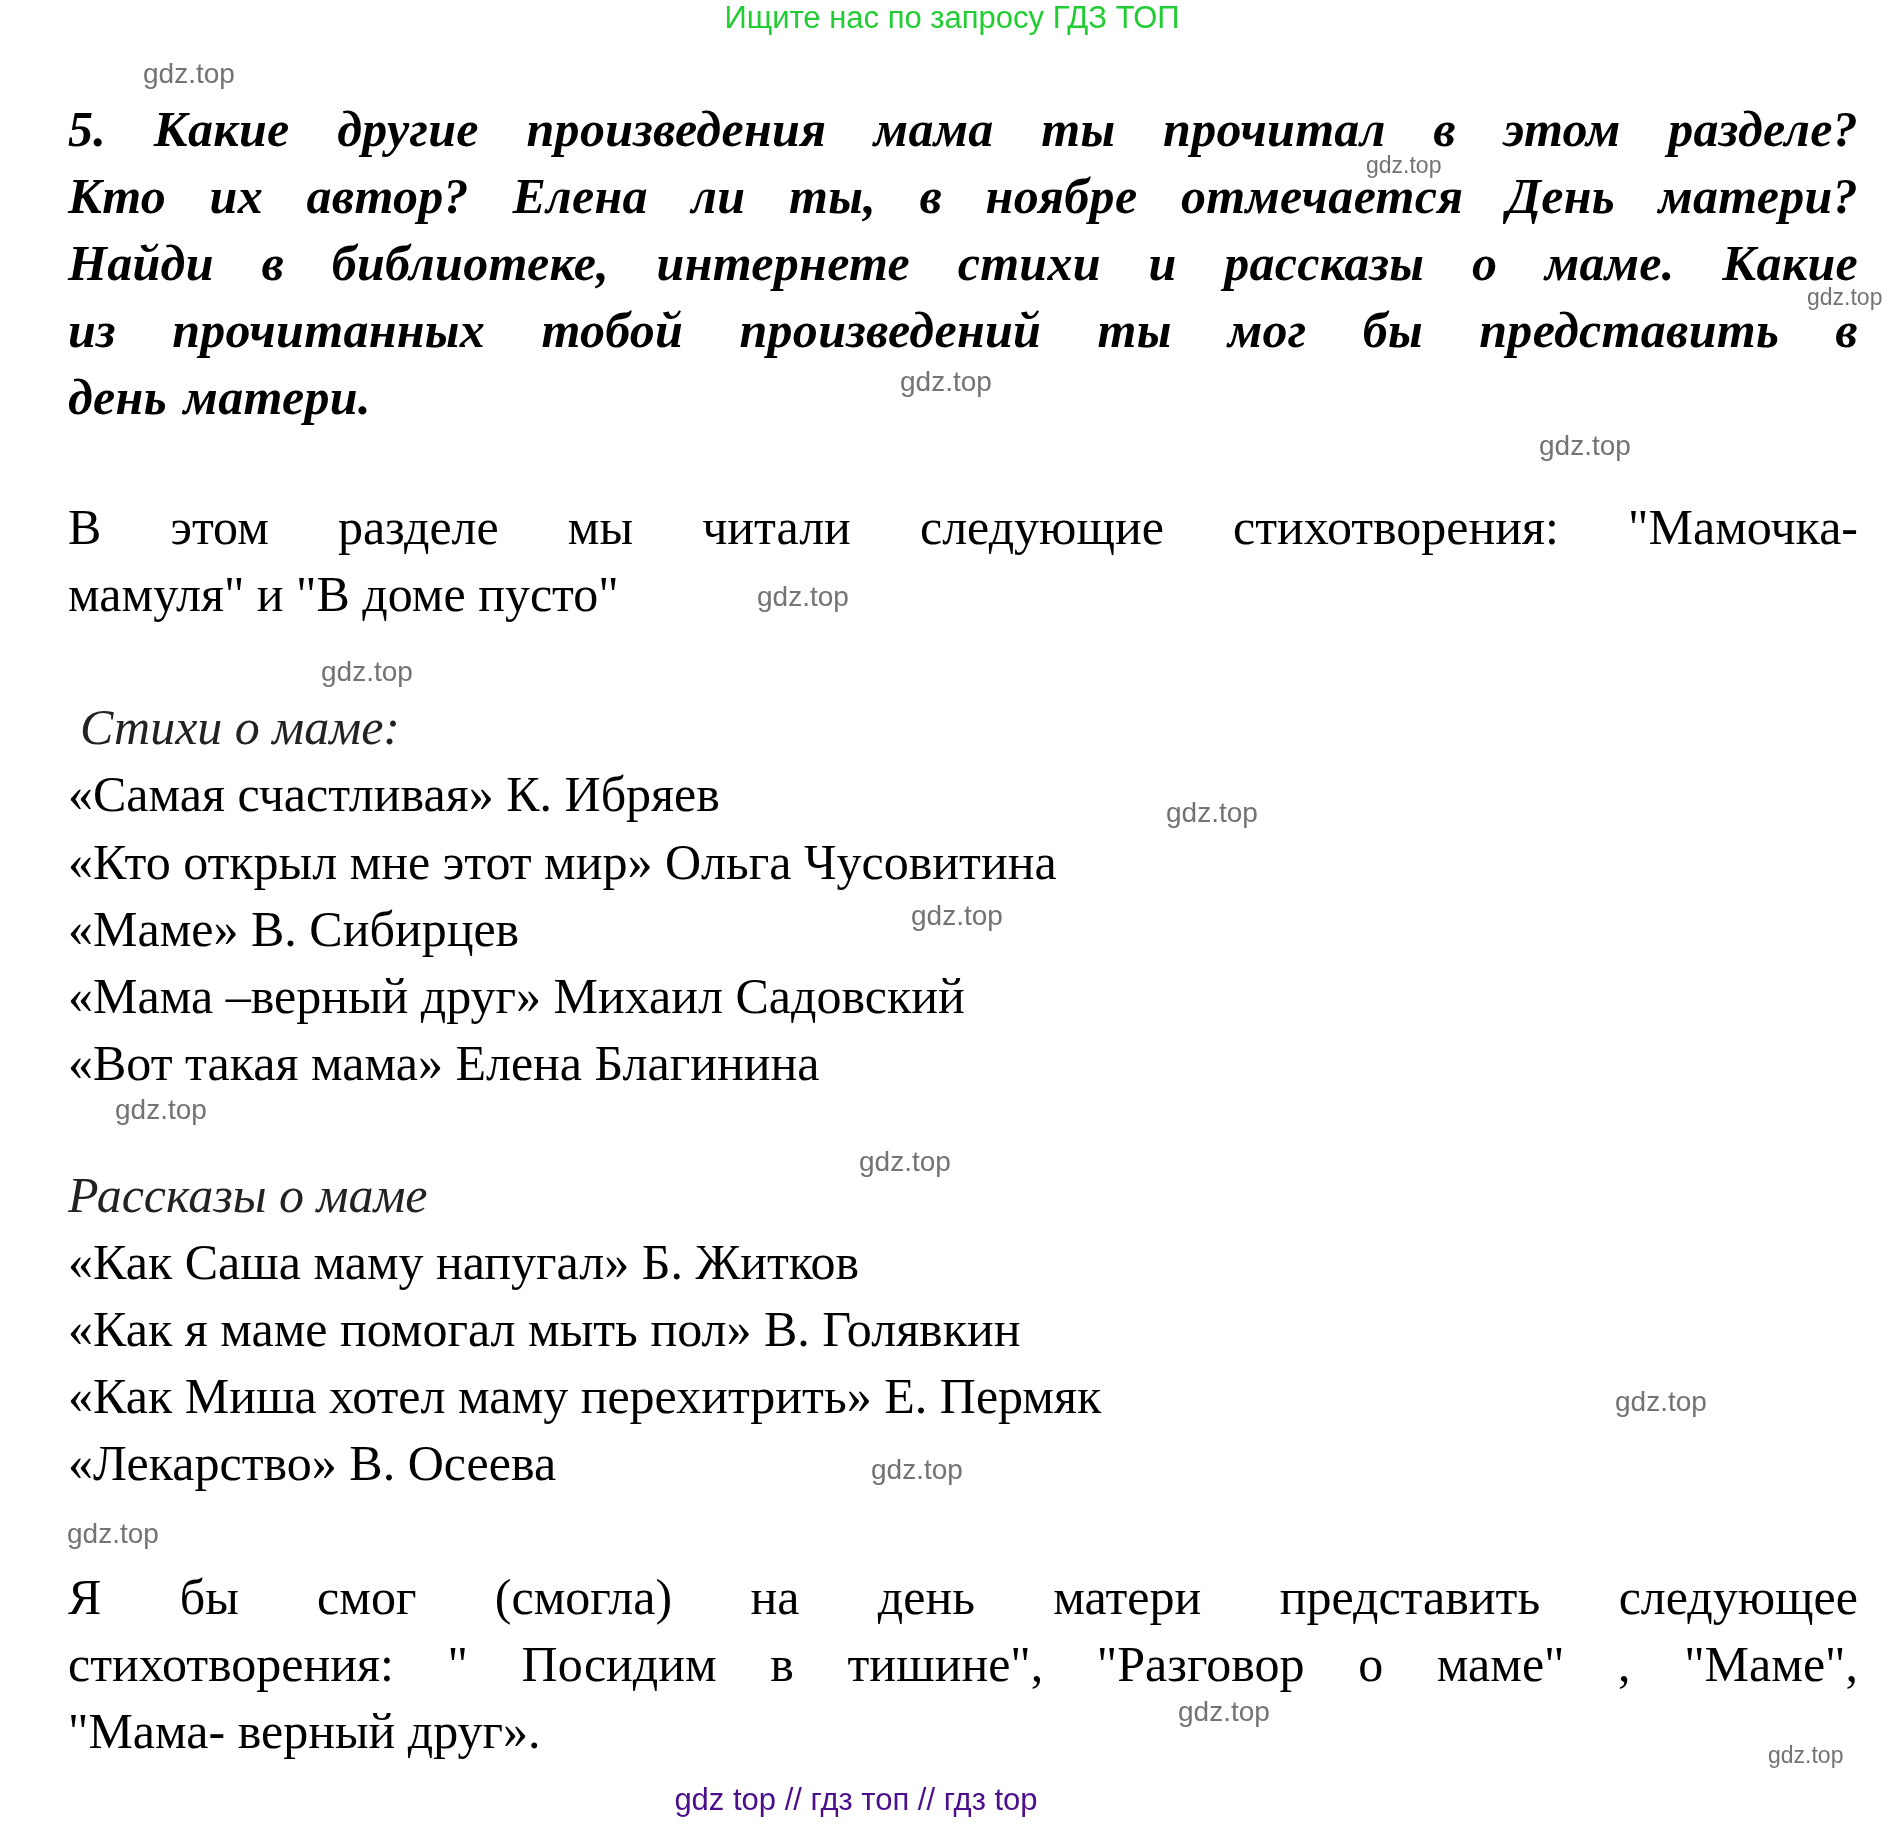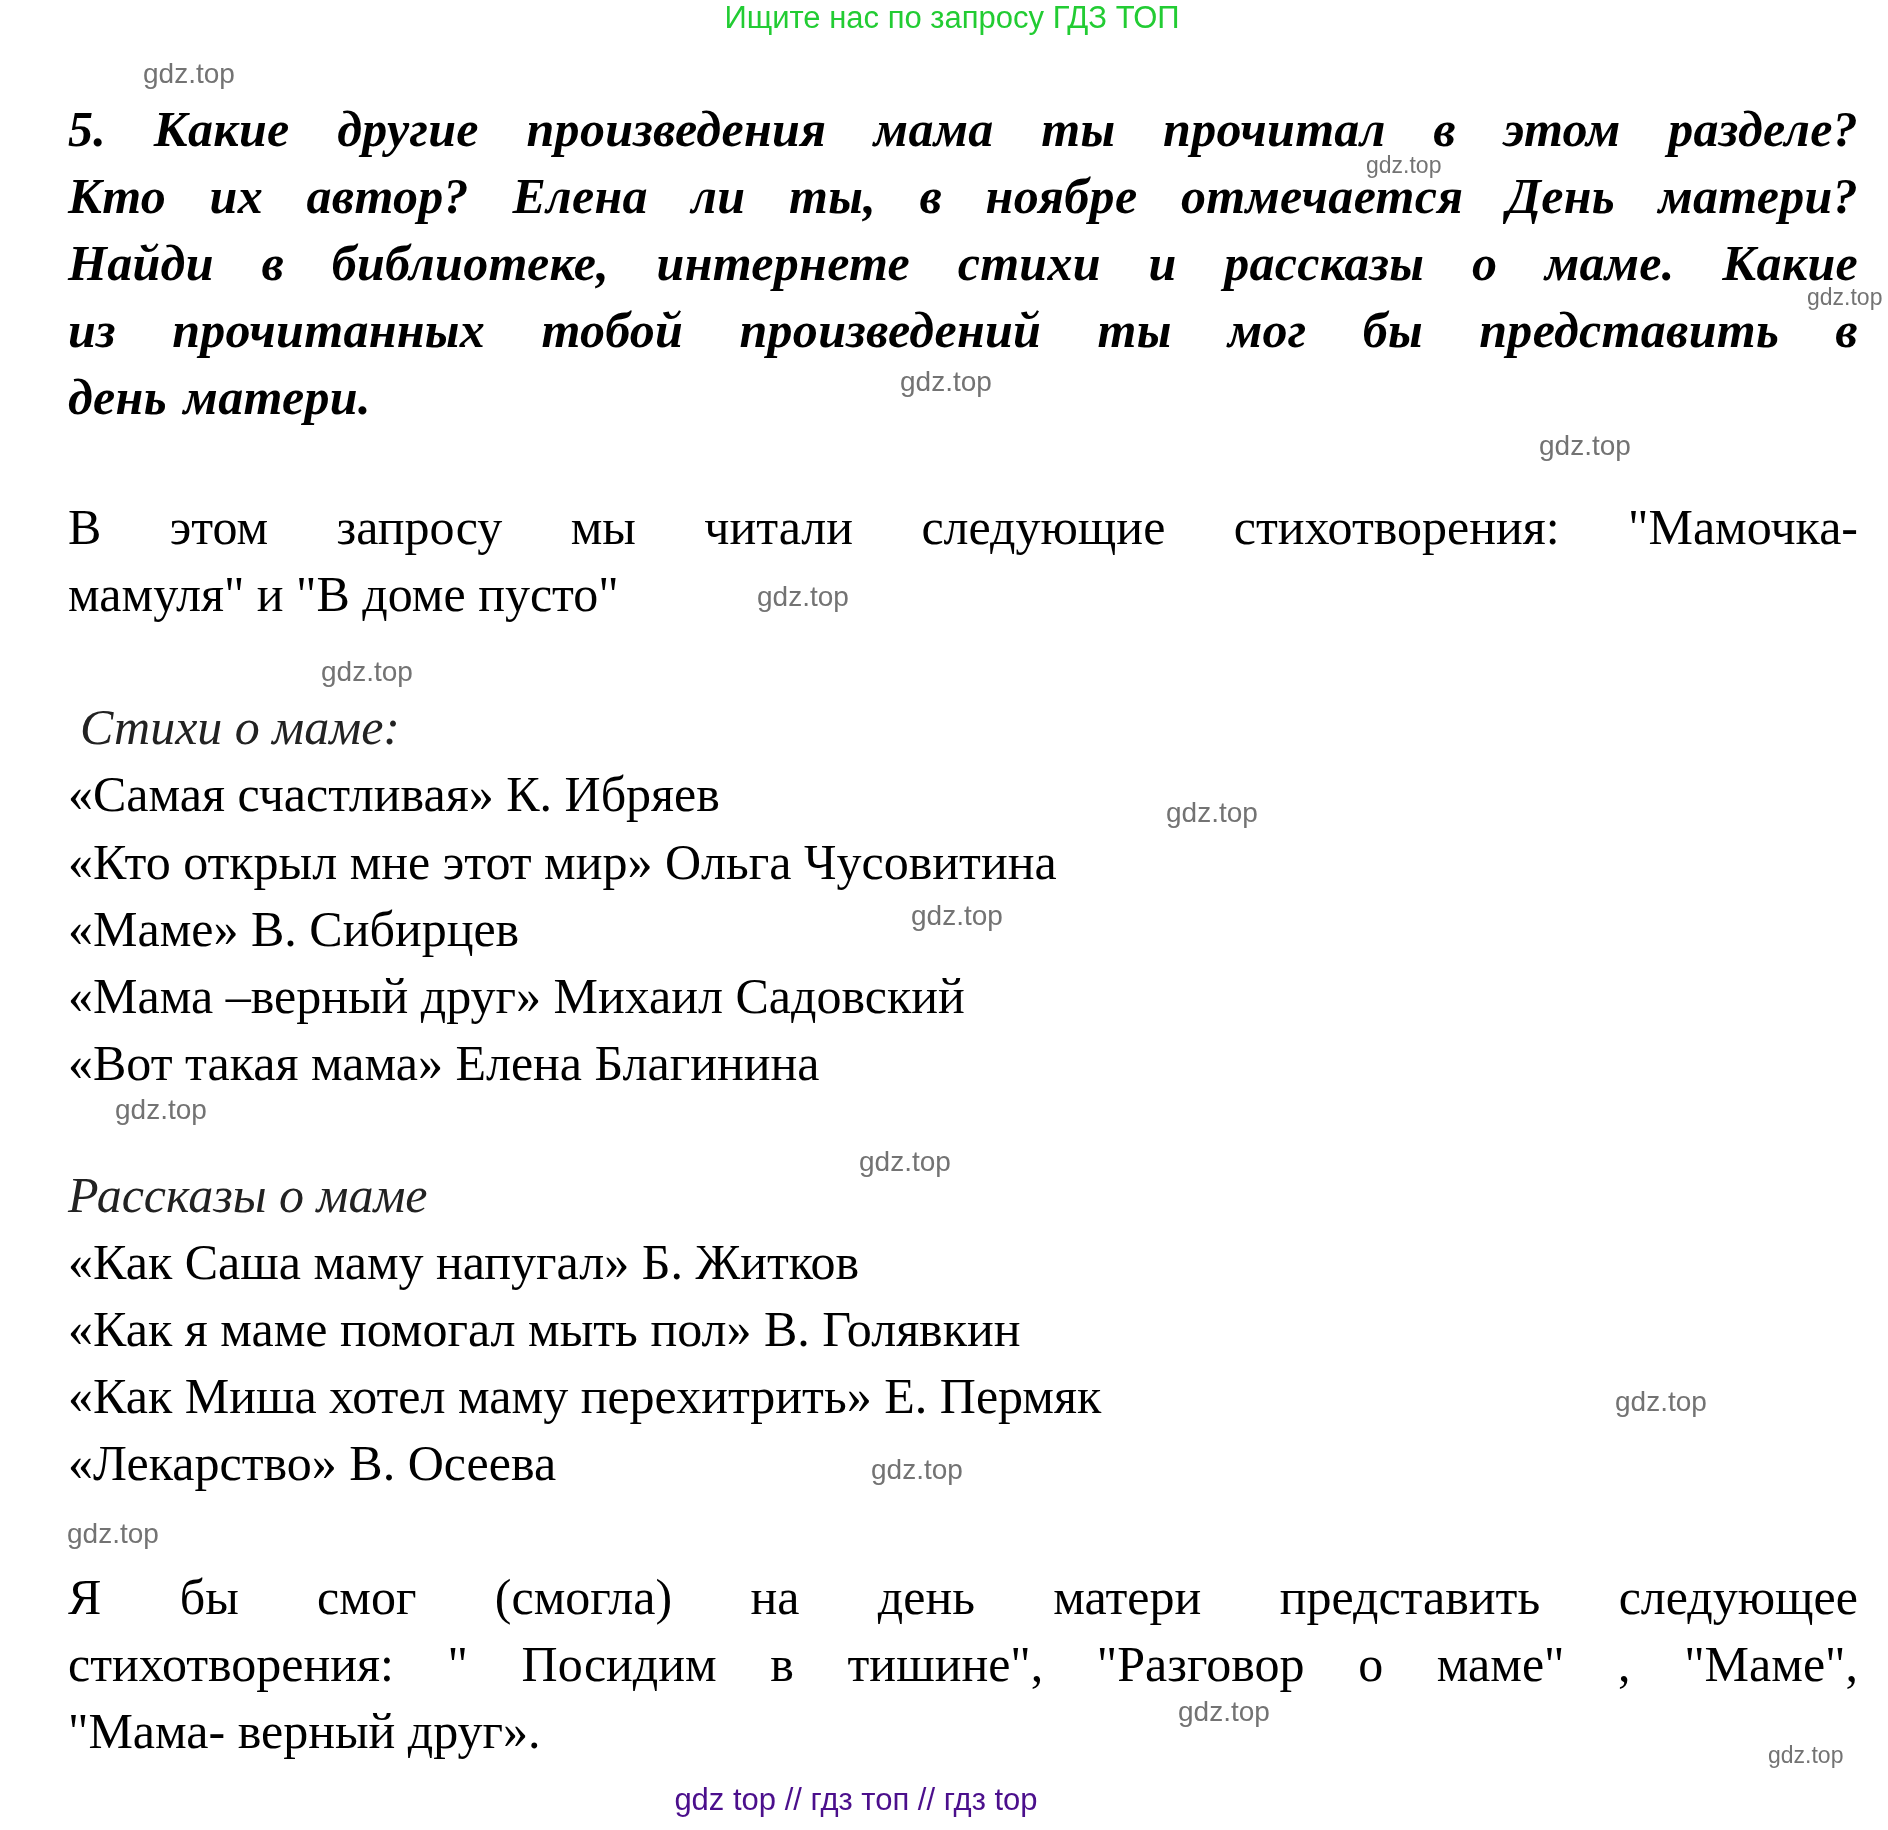--- a/index.html
+++ b/index.html
@@ -91,21 +91,21 @@
 
 <div class="abs question">
   <span class="line">5. Какие другие произведения мама ты прочитал в этом разделе?</span>
   <span class="line">Кто их автор? Елена ли ты, в ноябре отмечается День матери?</span>
   <span class="line">Найди в библиотеке, интернете стихи и рассказы о маме. Какие</span>
   <span class="line">из прочитанных тобой произведений ты мог бы представить в</span>
   <span class="line last">день матери.</span>
 </div>
 
 <div class="abs para" style="top: 494px;">
-  <span class="line">В этом запросу мы читали следующие стихотворения: "Мамочка-</span>
+  <span class="line">В этом разделе мы читали следующие стихотворения: "Мамочка-</span>
   <span class="line last">мамуля" и "В доме пусто"</span>
 </div>
 
 <div class="abs section-heading" style="top: 694px; margin-left: 12px;">Стихи о маме:</div>
 <div class="abs list-item" style="top: 761px;">«Самая счастливая» К. Ибряев</div>
 <div class="abs list-item" style="top: 829px;">«Кто открыл мне этот мир» Ольга Чусовитина</div>
 <div class="abs list-item" style="top: 896px;">«Маме» В. Сибирцев</div>
 <div class="abs list-item" style="top: 963px;">«Мама –верный друг» Михаил Садовский</div>
 <div class="abs list-item" style="top: 1030px;">«Вот такая мама» Елена Благинина</div>
 

